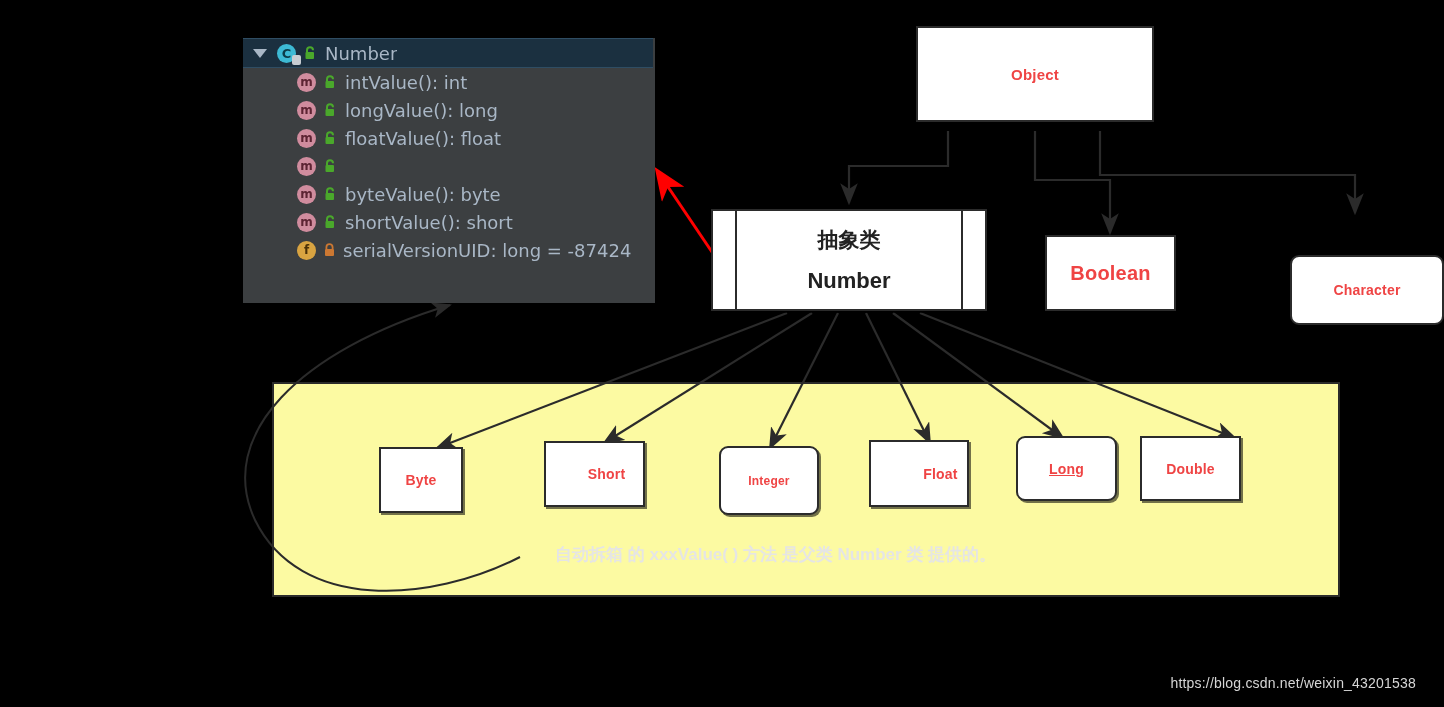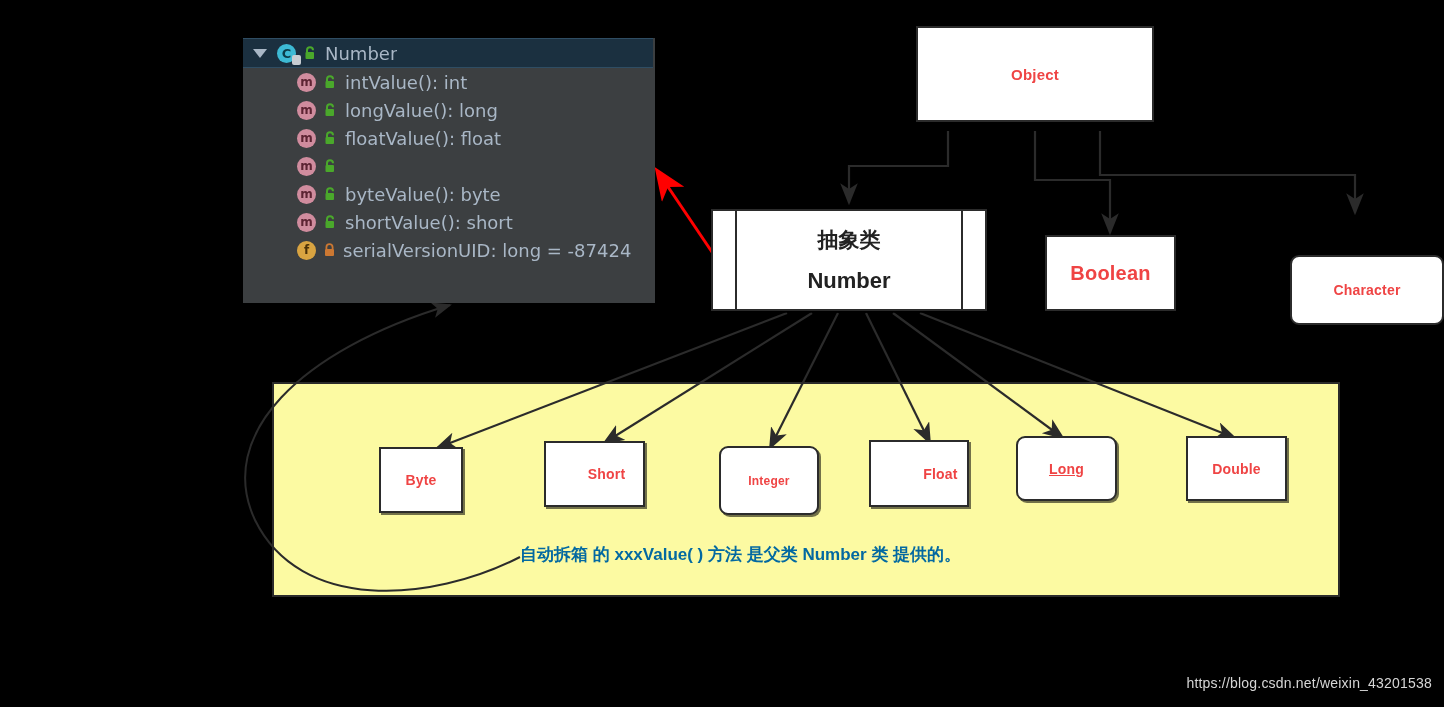--- a/index.html
+++ b/index.html
@@ -94,25 +94,25 @@
   }
   .an-line-en {
     font-size: 22px;
     font-weight: bold;
     color: #222;
   }
 
   
   #panel-caption {
     position: absolute;
-    left: 520px;
+    left: 555px;
     top: 543px;
     font-size: 17px;
     font-weight: bold;
-    color: #0369a1;
+    color: #e5e5e5;
     white-space: nowrap;
   }
 
   
   #ide-panel {
     position: absolute;
     left: 243px;
     top: 38px;
     width: 412px;
     height: 265px;
@@ -213,21 +213,21 @@
 
   #ide-watermark-cut {
     position: absolute;
     right: 0; top: 0; bottom: 0; width: 2px;
     background: #3c3f41;
   }
 
   
   #watermark {
     position: absolute;
-    right: 12px;
+    right: 28px;
     bottom: 16px;
     font-size: 14px;
     color: #d6d6d6;
     letter-spacing: .2px;
   }
 </style>
 </head>
 <body>
 
 <div id="stage">
@@ -301,21 +301,21 @@
   </div>
 
   <div class="dbox" id="box-float" style="left:869px; top:440px; width:100px; height:67px; font-size:14px;padding-left:43px;">
     <span>Float</span>
   </div>
 
   <div class="dbox rounded" id="box-long" style="left:1016px; top:436px; width:101px; height:65px; font-size:14px;text-decoration:underline;">
     <span>Long</span>
   </div>
 
-  <div class="dbox" id="box-double" style="left:1186px; top:436px; width:101px; height:65px; font-size:14px;">
+  <div class="dbox" id="box-double" style="left:1140px; top:436px; width:101px; height:65px; font-size:14px;">
     <span>Double</span>
   </div>
 
   <div id="panel-caption">自动拆箱 的 xxxValue( ) 方法 是父类 Number 类 提供的。</div>
 
   <div id="ide-panel">
 
     <div class="ide-row header">
       <span class="tri-toggle"></span>
       <span class="ic ic-class">C</span>

